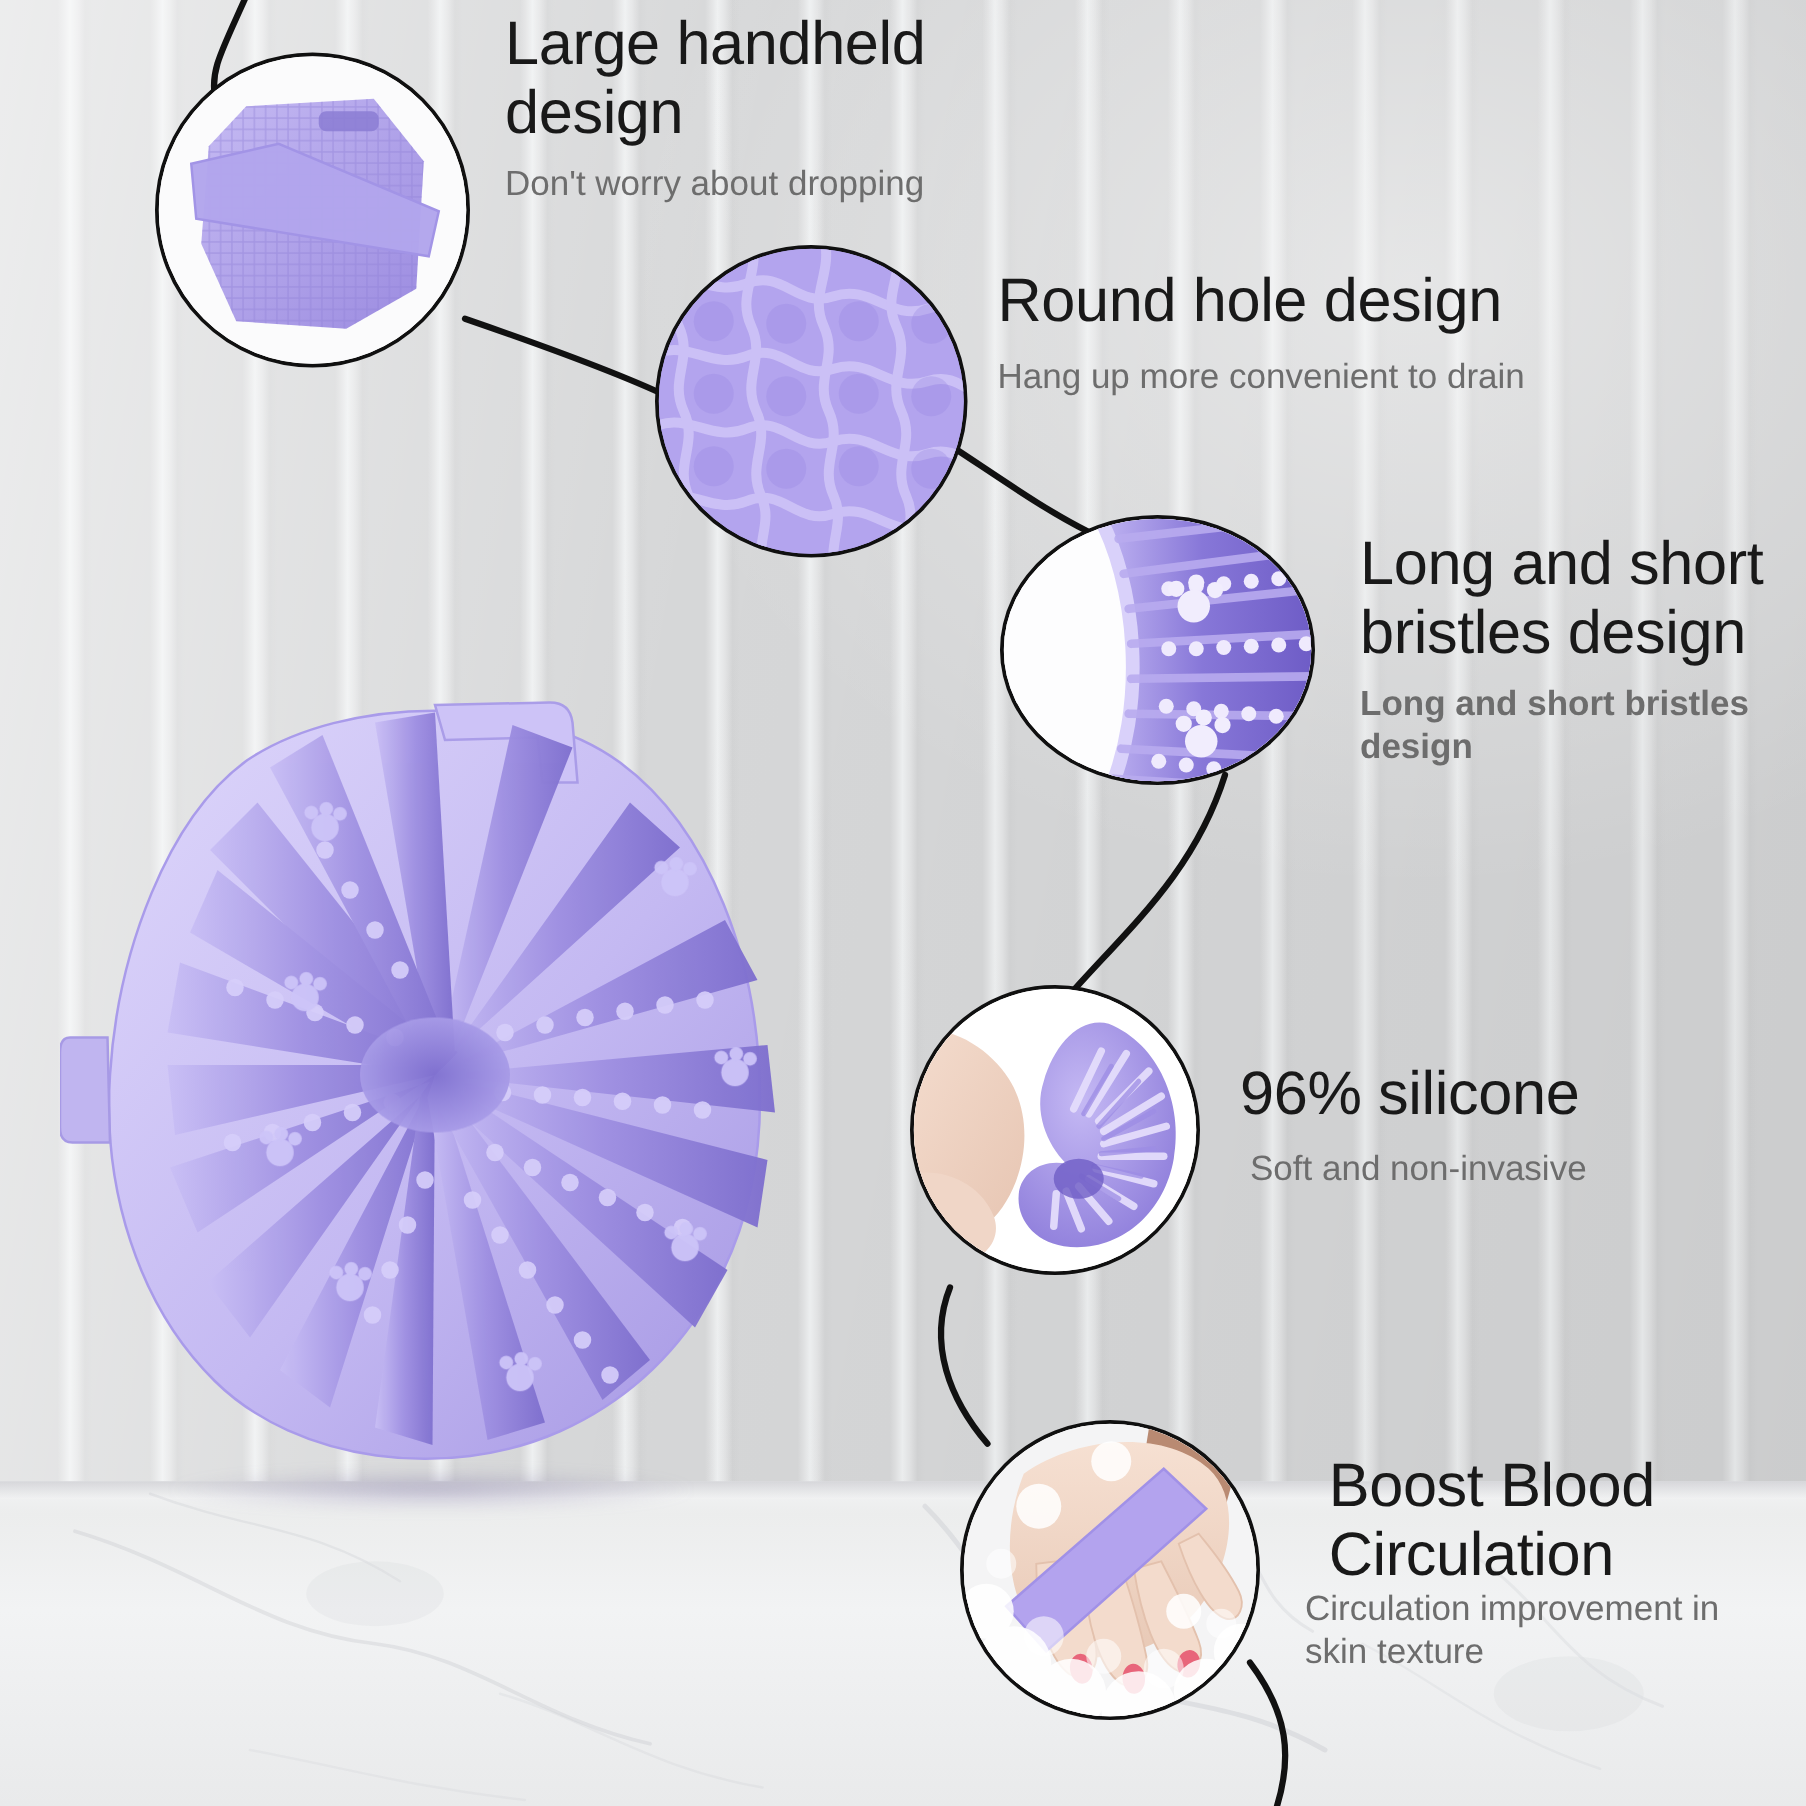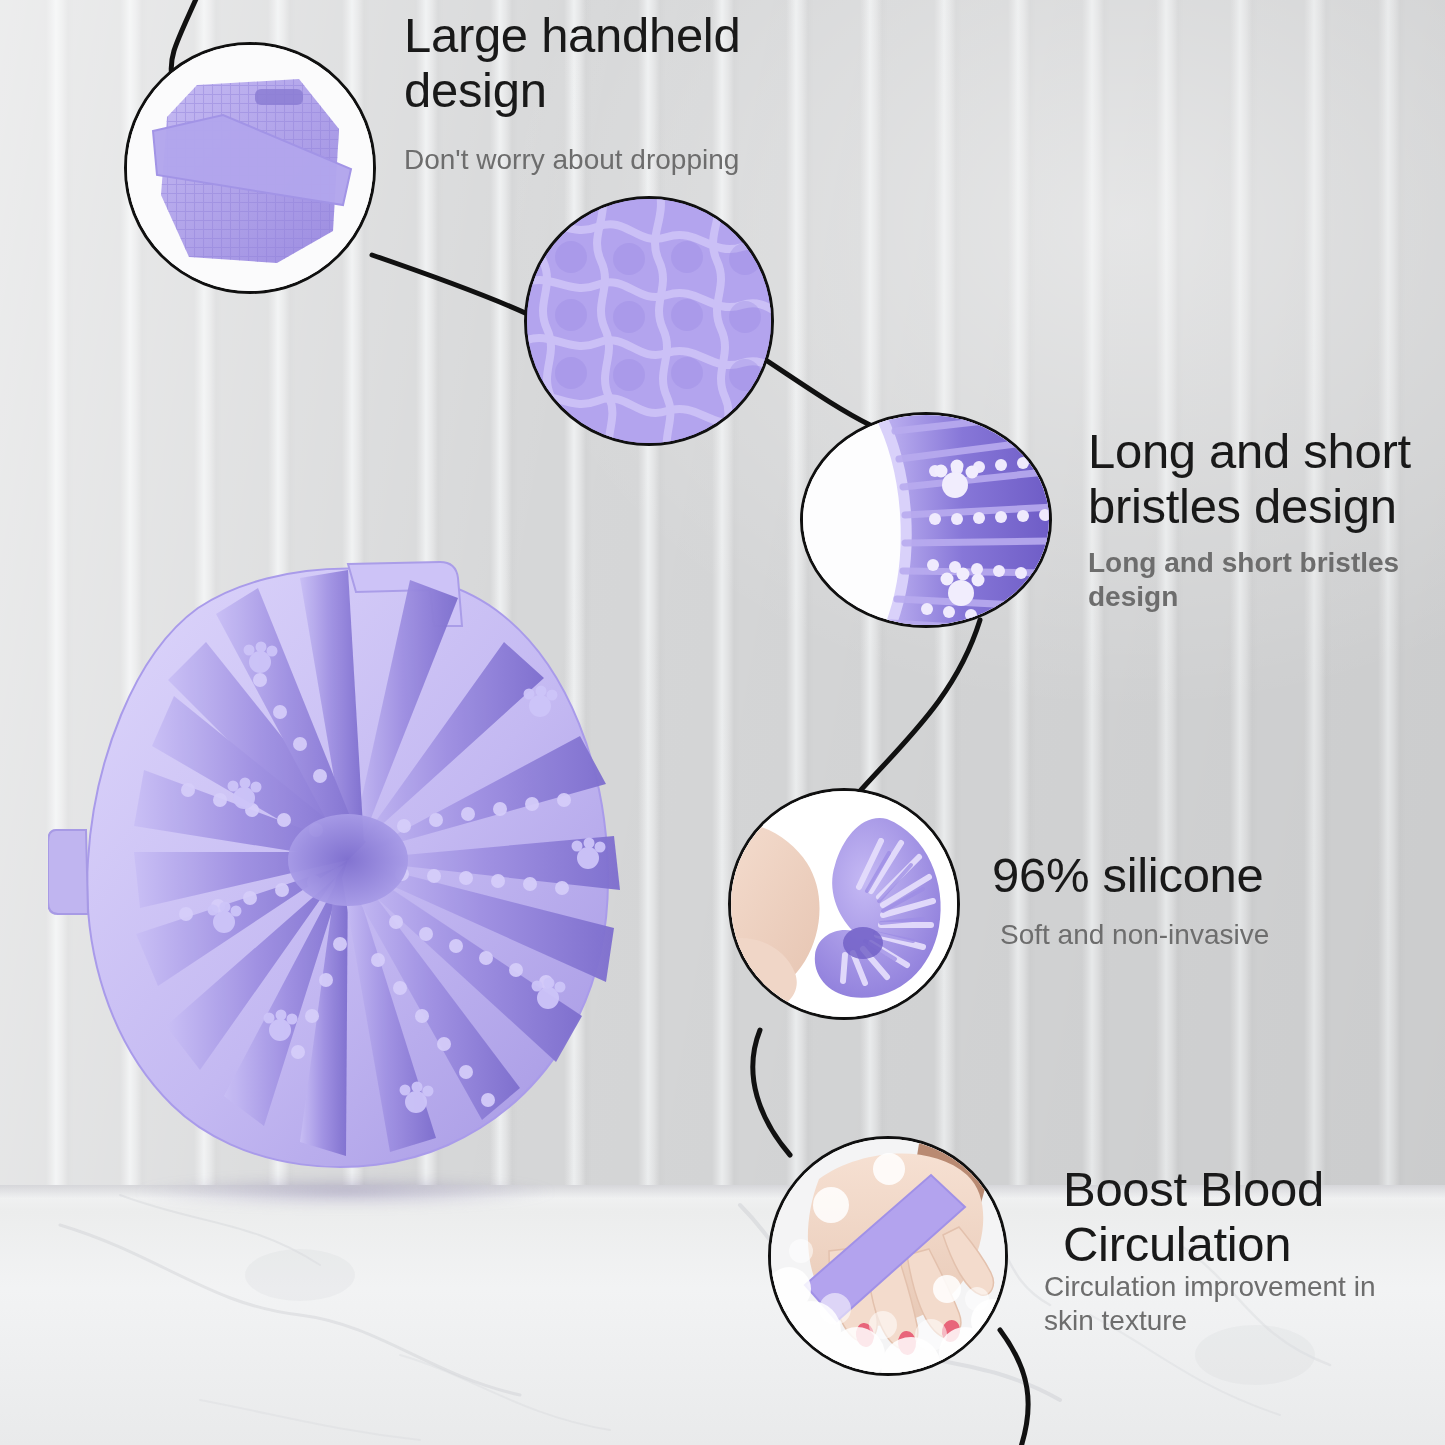--- a/index.html
+++ b/index.html
@@ -528,22 +528,24 @@
           <circle cx="112" cy="186" r="14"></circle>
           <circle cx="160" cy="196" r="16"></circle>
         <circle cx="206" cy="160" r="12"></circle>
           <circle cx="30" cy="112" r="12"></circle>
       </g>
     </svg>
   </div>
 
   <div class="callout-title" style="left:404px; top:8px; width:460px;">Large handheld
 design</div>
-  <div class="callout-sub" style="left:404px; top:143px; width:470px;">Don't worry about dropping</div>
-
+  <div class="callout-sub" style="left:404px; top:130px; width:470px;">Don't worry about dropping</div>
+
+  <div class="callout-title" style="left:798px; top:214px; width:520px;">Round hole design</div>
+  <div class="callout-sub" style="left:798px; top:284px; width:520px;">Hang up more convenient to drain</div>
 
   <div class="callout-title" style="left:1088px; top:424px; width:360px;">Long and short
 bristles design</div>
   <div class="callout-sub" style="left:1088px; top:546px; width:330px;font-weight:bold;">Long and short bristles
 design</div>
 
   <div class="callout-title" style="left:992px; top:848px; width:420px;">96% silicone</div>
   <div class="callout-sub" style="left:1000px; top:918px; width:420px;">Soft and non-invasive</div>
 
   <div class="callout-title" style="left:1044px; top:1162px; width:390px;margin-left:19px;">Boost Blood

